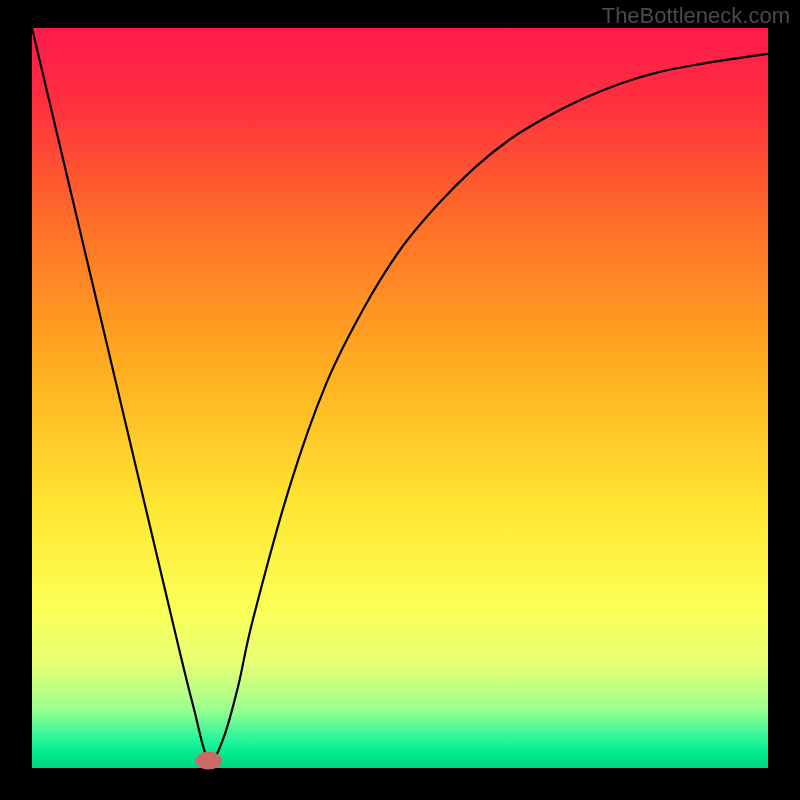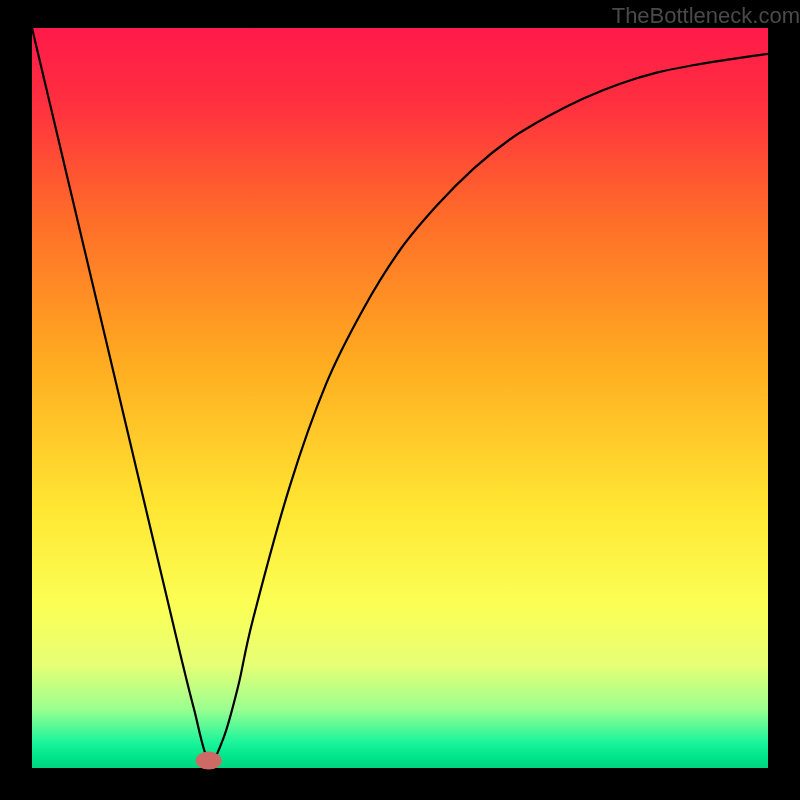--- a/index.html
+++ b/index.html
@@ -12,21 +12,21 @@
     font-family: Arial, Helvetica, sans-serif;
   }
   .container {
     position: relative;
     width: 800px;
     height: 800px;
   }
   .watermark {
     position: absolute;
     top: 3px;
-    right: 0;
+    right: 10px;
     font-size: 22px;
     color: #4a4a4a;
     font-weight: 400;
     z-index: 10;
   }
   svg {
     display: block;
   }
 </style>
 </head>

